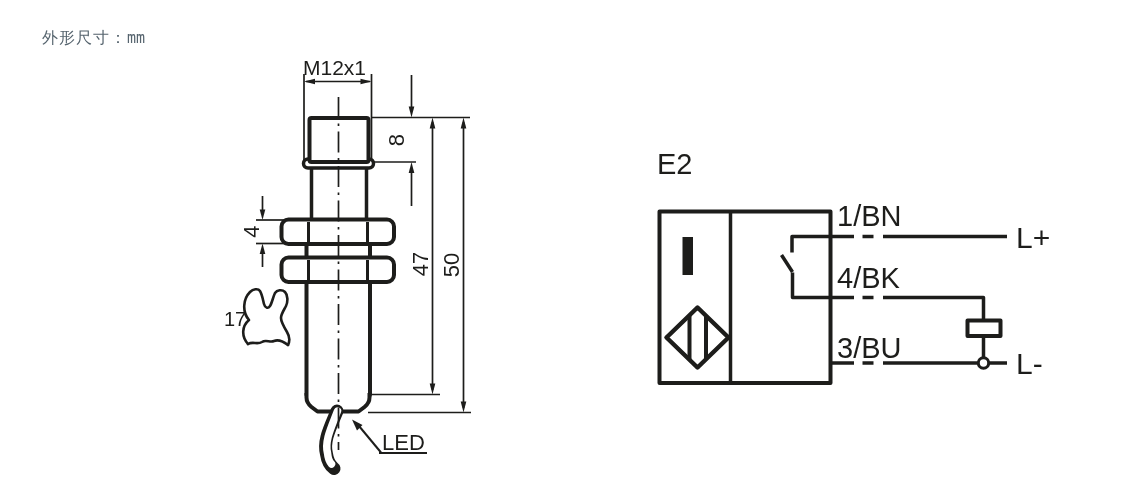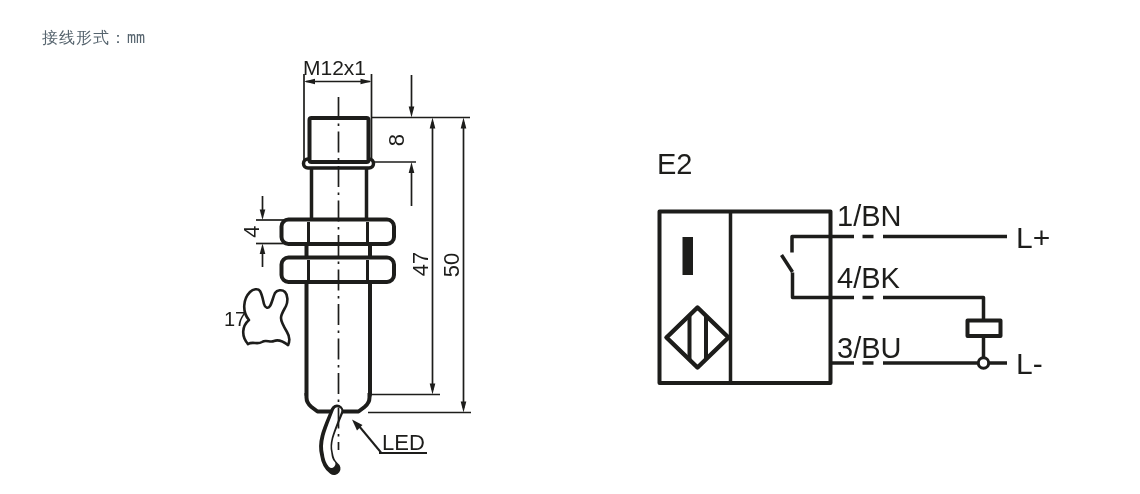--- a/index.html
+++ b/index.html
@@ -27,21 +27,21 @@
   }
   svg{position:absolute;left:0;top:0;}
   svg text{font-family:"Liberation Sans", sans-serif;fill:#1d1d1b;}
 </style>
 </head>
 <body>
 
 <div class="canvas">
 
   <div class="note">
-    <span>接线形式：</span><span class="unit">mm</span>
+    <span>外形尺寸：</span><span class="unit">mm</span>
   </div>
 
 
   <svg width="1140" height="494" viewBox="0 0 1140 494">
 
     <g stroke="#1d1d1b" fill="none" stroke-linejoin="round">
 
       <g fill="#ffffff">
         <rect x="311.5" y="166" width="55" height="58" stroke-width="3.5"></rect>
         <rect x="306.5" y="220" width="63.5" height="175" stroke-width="4"></rect>

